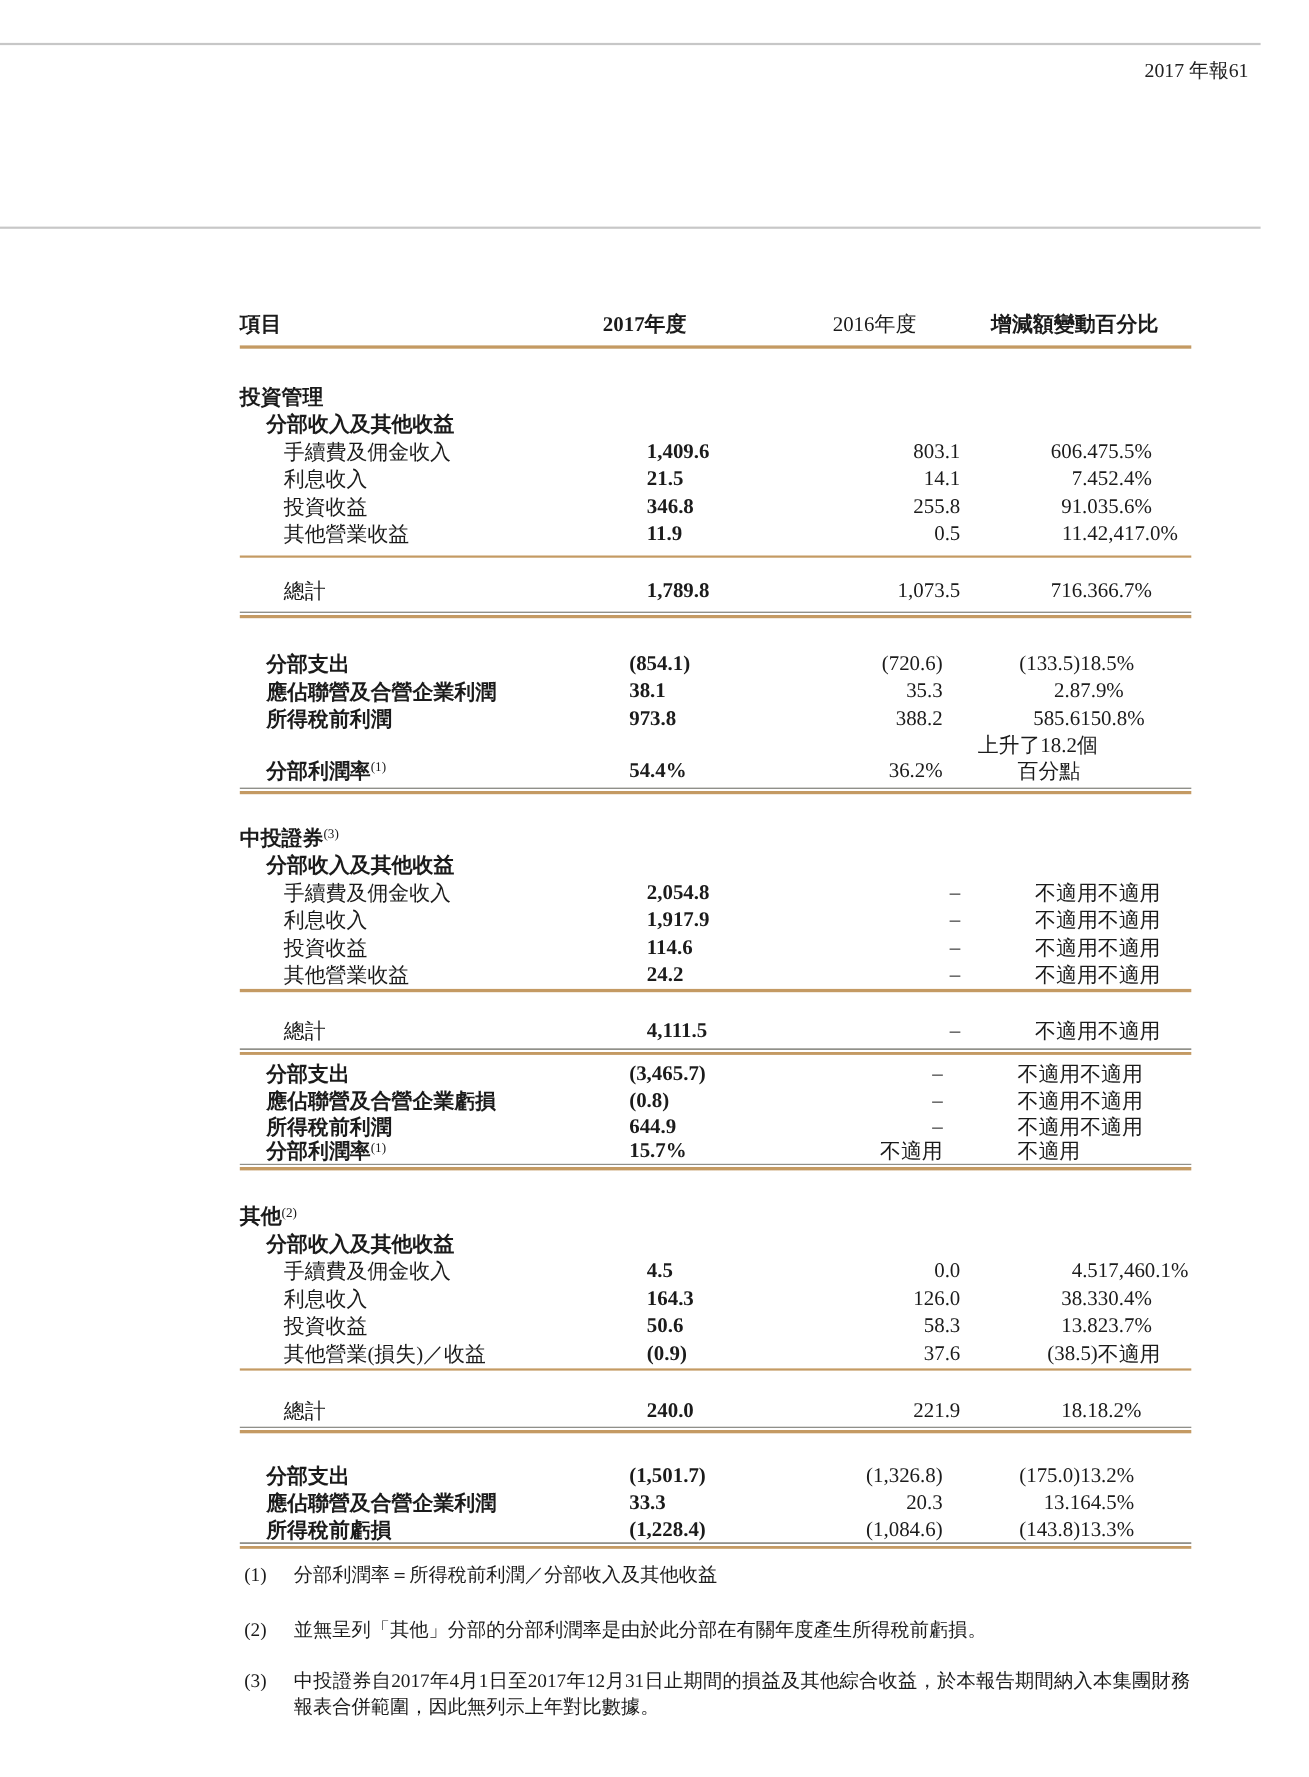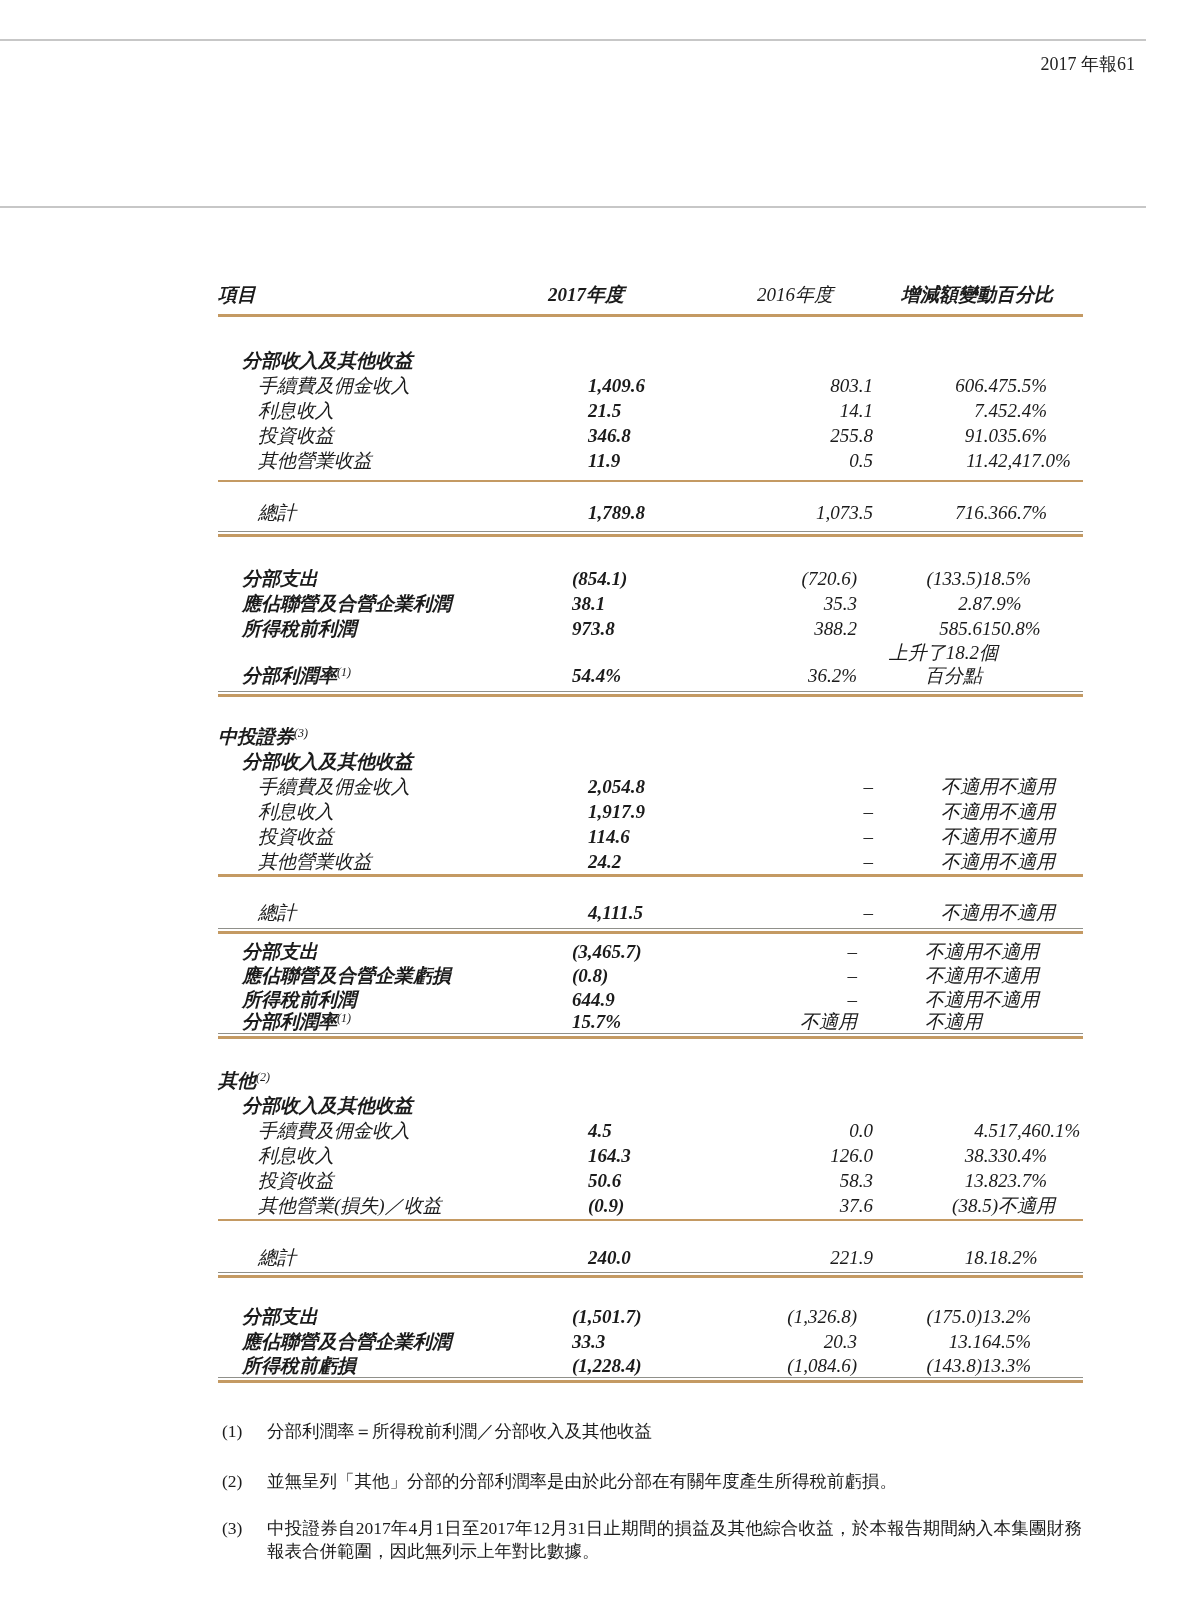--- a/index.html
+++ b/index.html
@@ -10,21 +10,21 @@
   }
   .hairline{position:absolute;left:0;height:2px;background:#c7c7c7;}
   #top-rule{top:39px;width:1146px;}
   #header-divider{top:206px;width:1146px;}
   .page-header{
     position:absolute;top:52px;right:55px;display:flex;align-items:baseline;
     font-size:18px;color:#222;
   }
   
   #segment-table{position:absolute;left:218px;top:270px;width:865px;font-size:19px;}
-  .r{display:flex;align-items:center;height:25px;white-space:nowrap;font-style:italic;}
+  .r{display:flex;align-items:center;height:25px;white-space:nowrap;}
   .r-header{height:38px;align-items:flex-end;padding-bottom:6px;font-weight:700;}
   .r-header .v2{font-weight:400;}
   .r-gap{height:10px;}
   .r-rule{height:2.5px;background:#c49a63;}
   .r-rule2{
     height:6px;
     background:linear-gradient(to bottom,
       #90908a 0,#90908a 1.3px,
       #ffffff 1.3px,#ffffff 3.2px,
       #c49a63 3.2px,#c49a63 6px);
@@ -64,20 +64,27 @@
 <div id="segment-table">
     <div class="r r-header">
       <div class="lab">項目</div>
       <div class="v1">2017年度</div>
       <div class="v2">2016年度</div>
       <div class="v3">增減額</div>
       <div class="v4">變動百分比</div>
     </div>
     <div class="r r-rule"></div>
     <div class="r r-gap" style="height: 32px;"></div>
+    <div class="r r-section">
+      <div class="lab">投資管理</div>
+      <div class="v1"></div>
+      <div class="v2"></div>
+      <div class="v3"></div>
+      <div class="v4"></div>
+    </div>
     <div class="r r-sub">
       <div class="lab">分部收入及其他收益</div>
       <div class="v1"></div>
       <div class="v2"></div>
       <div class="v3"></div>
       <div class="v4"></div>
     </div>
     <div class="r r-item">
       <div class="lab">手續費及佣金收入</div>
       <div class="v1">1,409.6</div>

